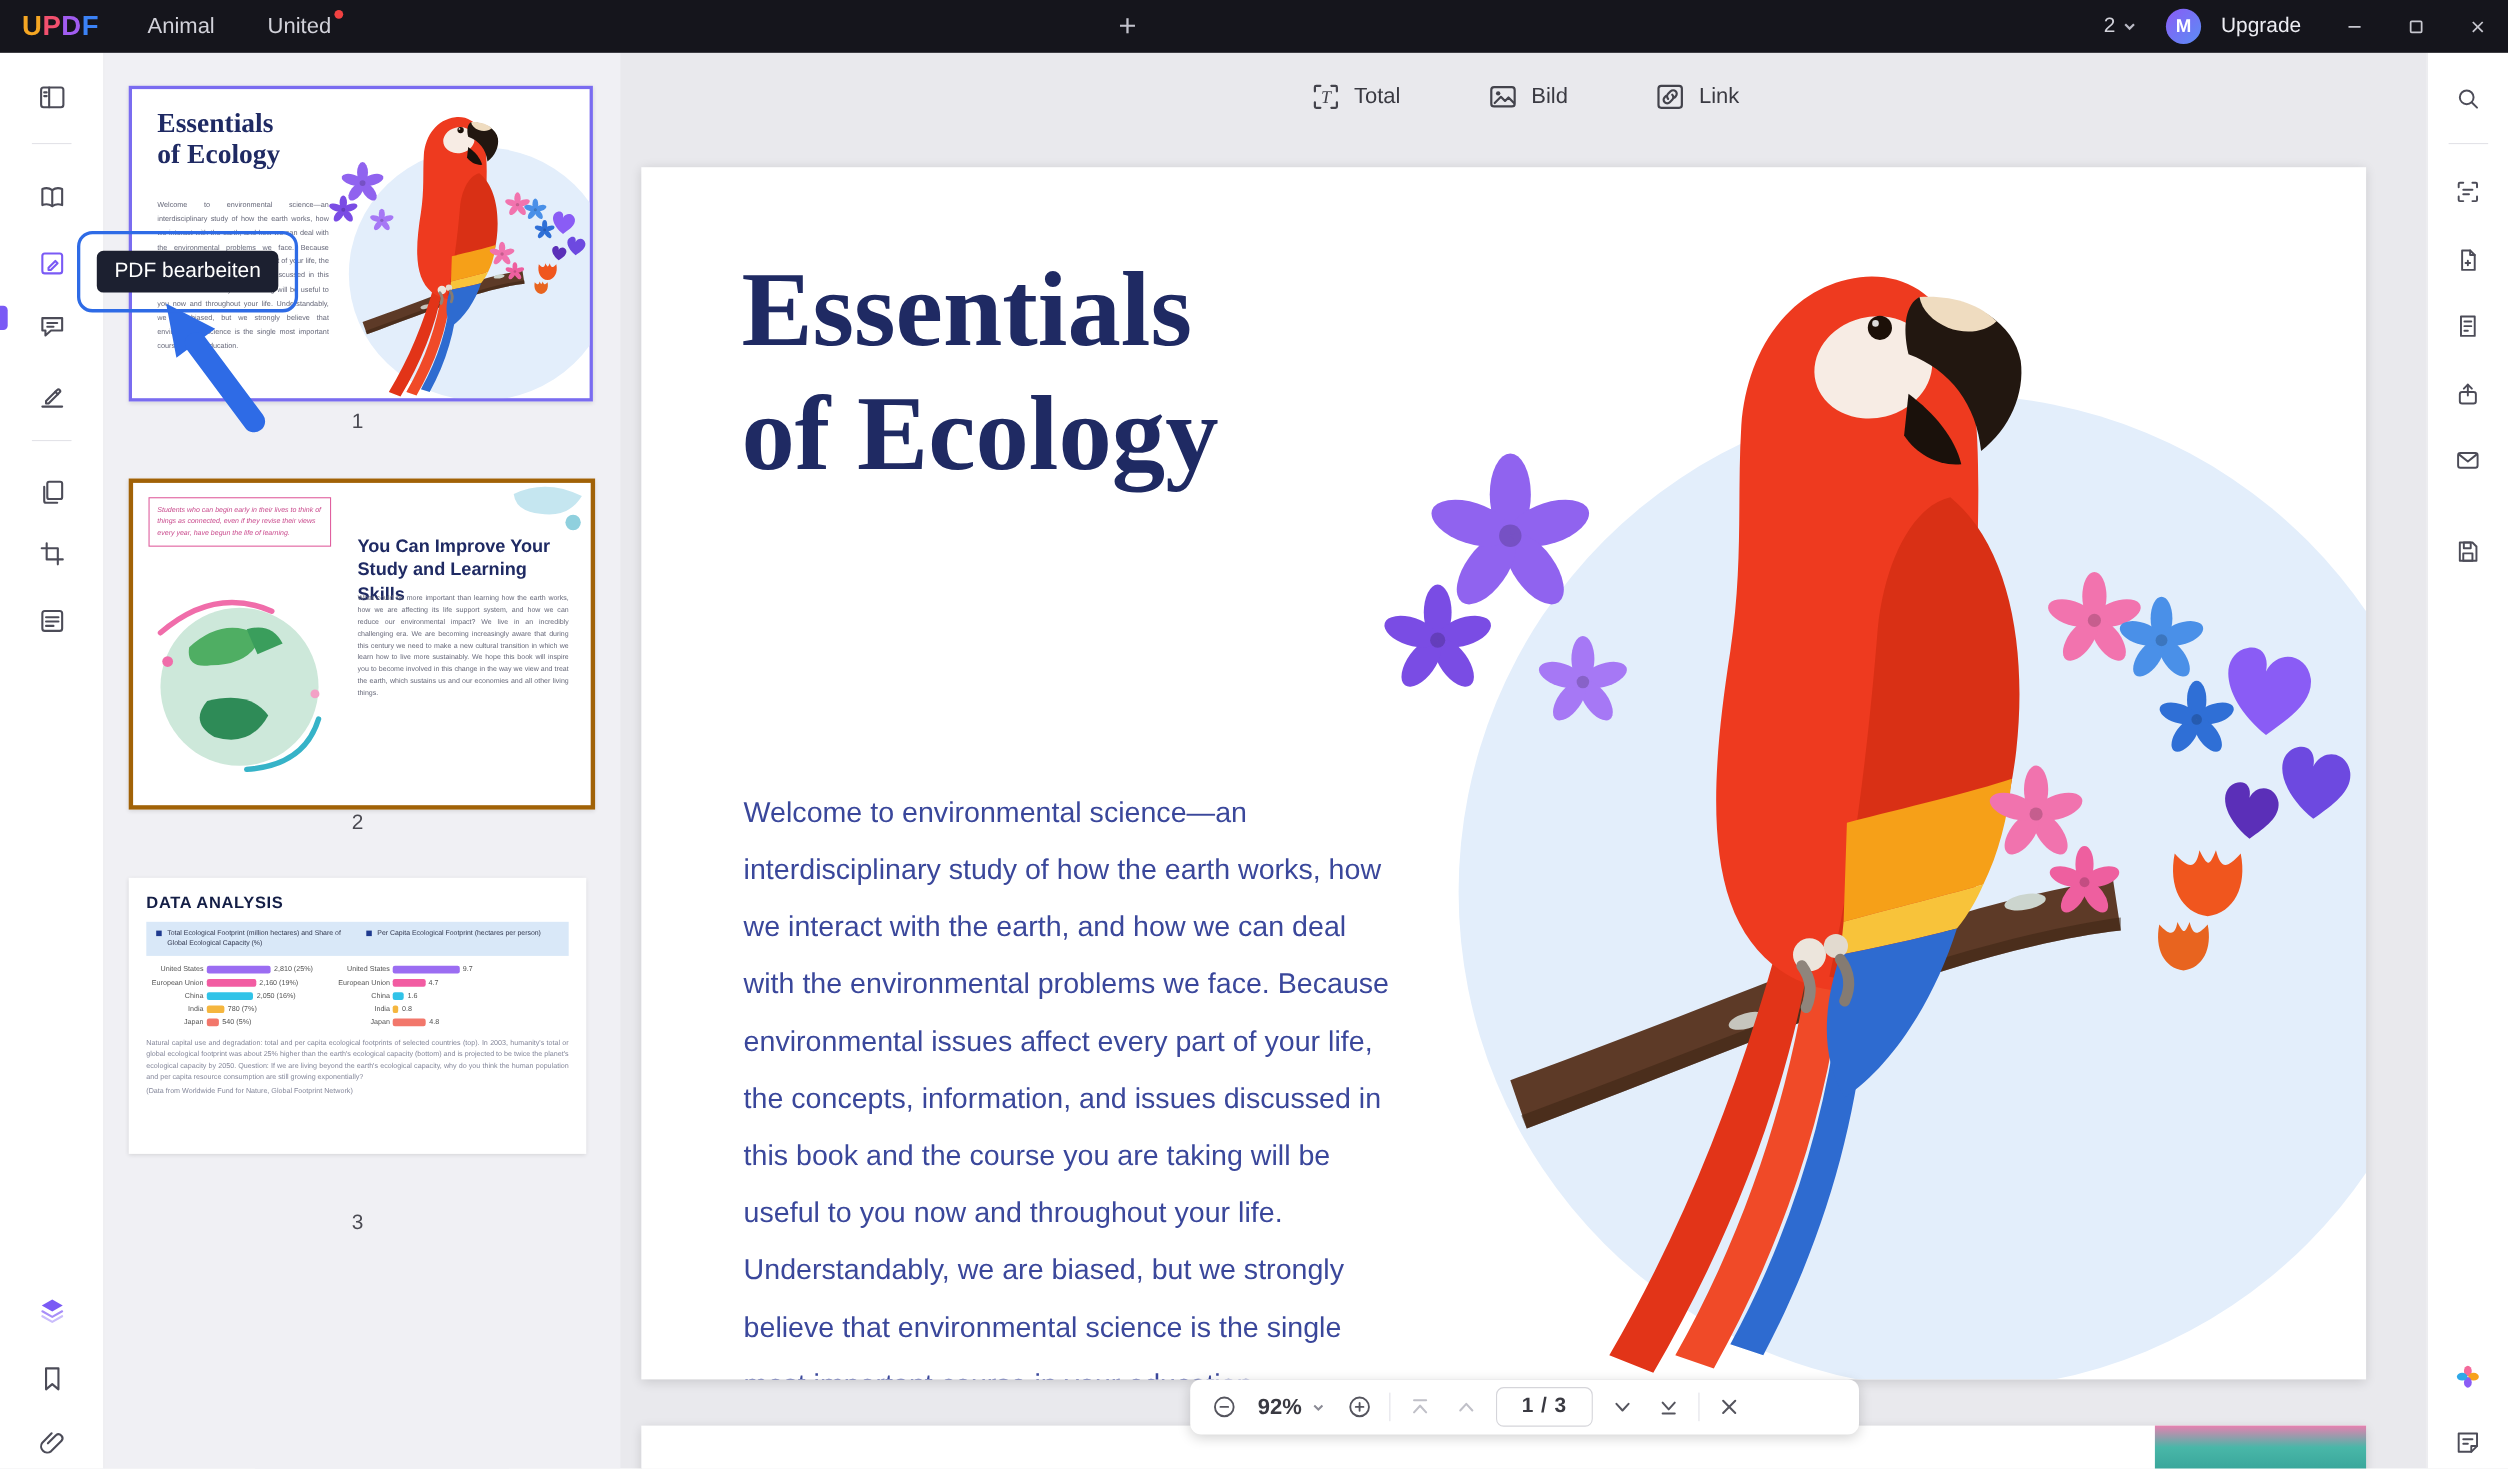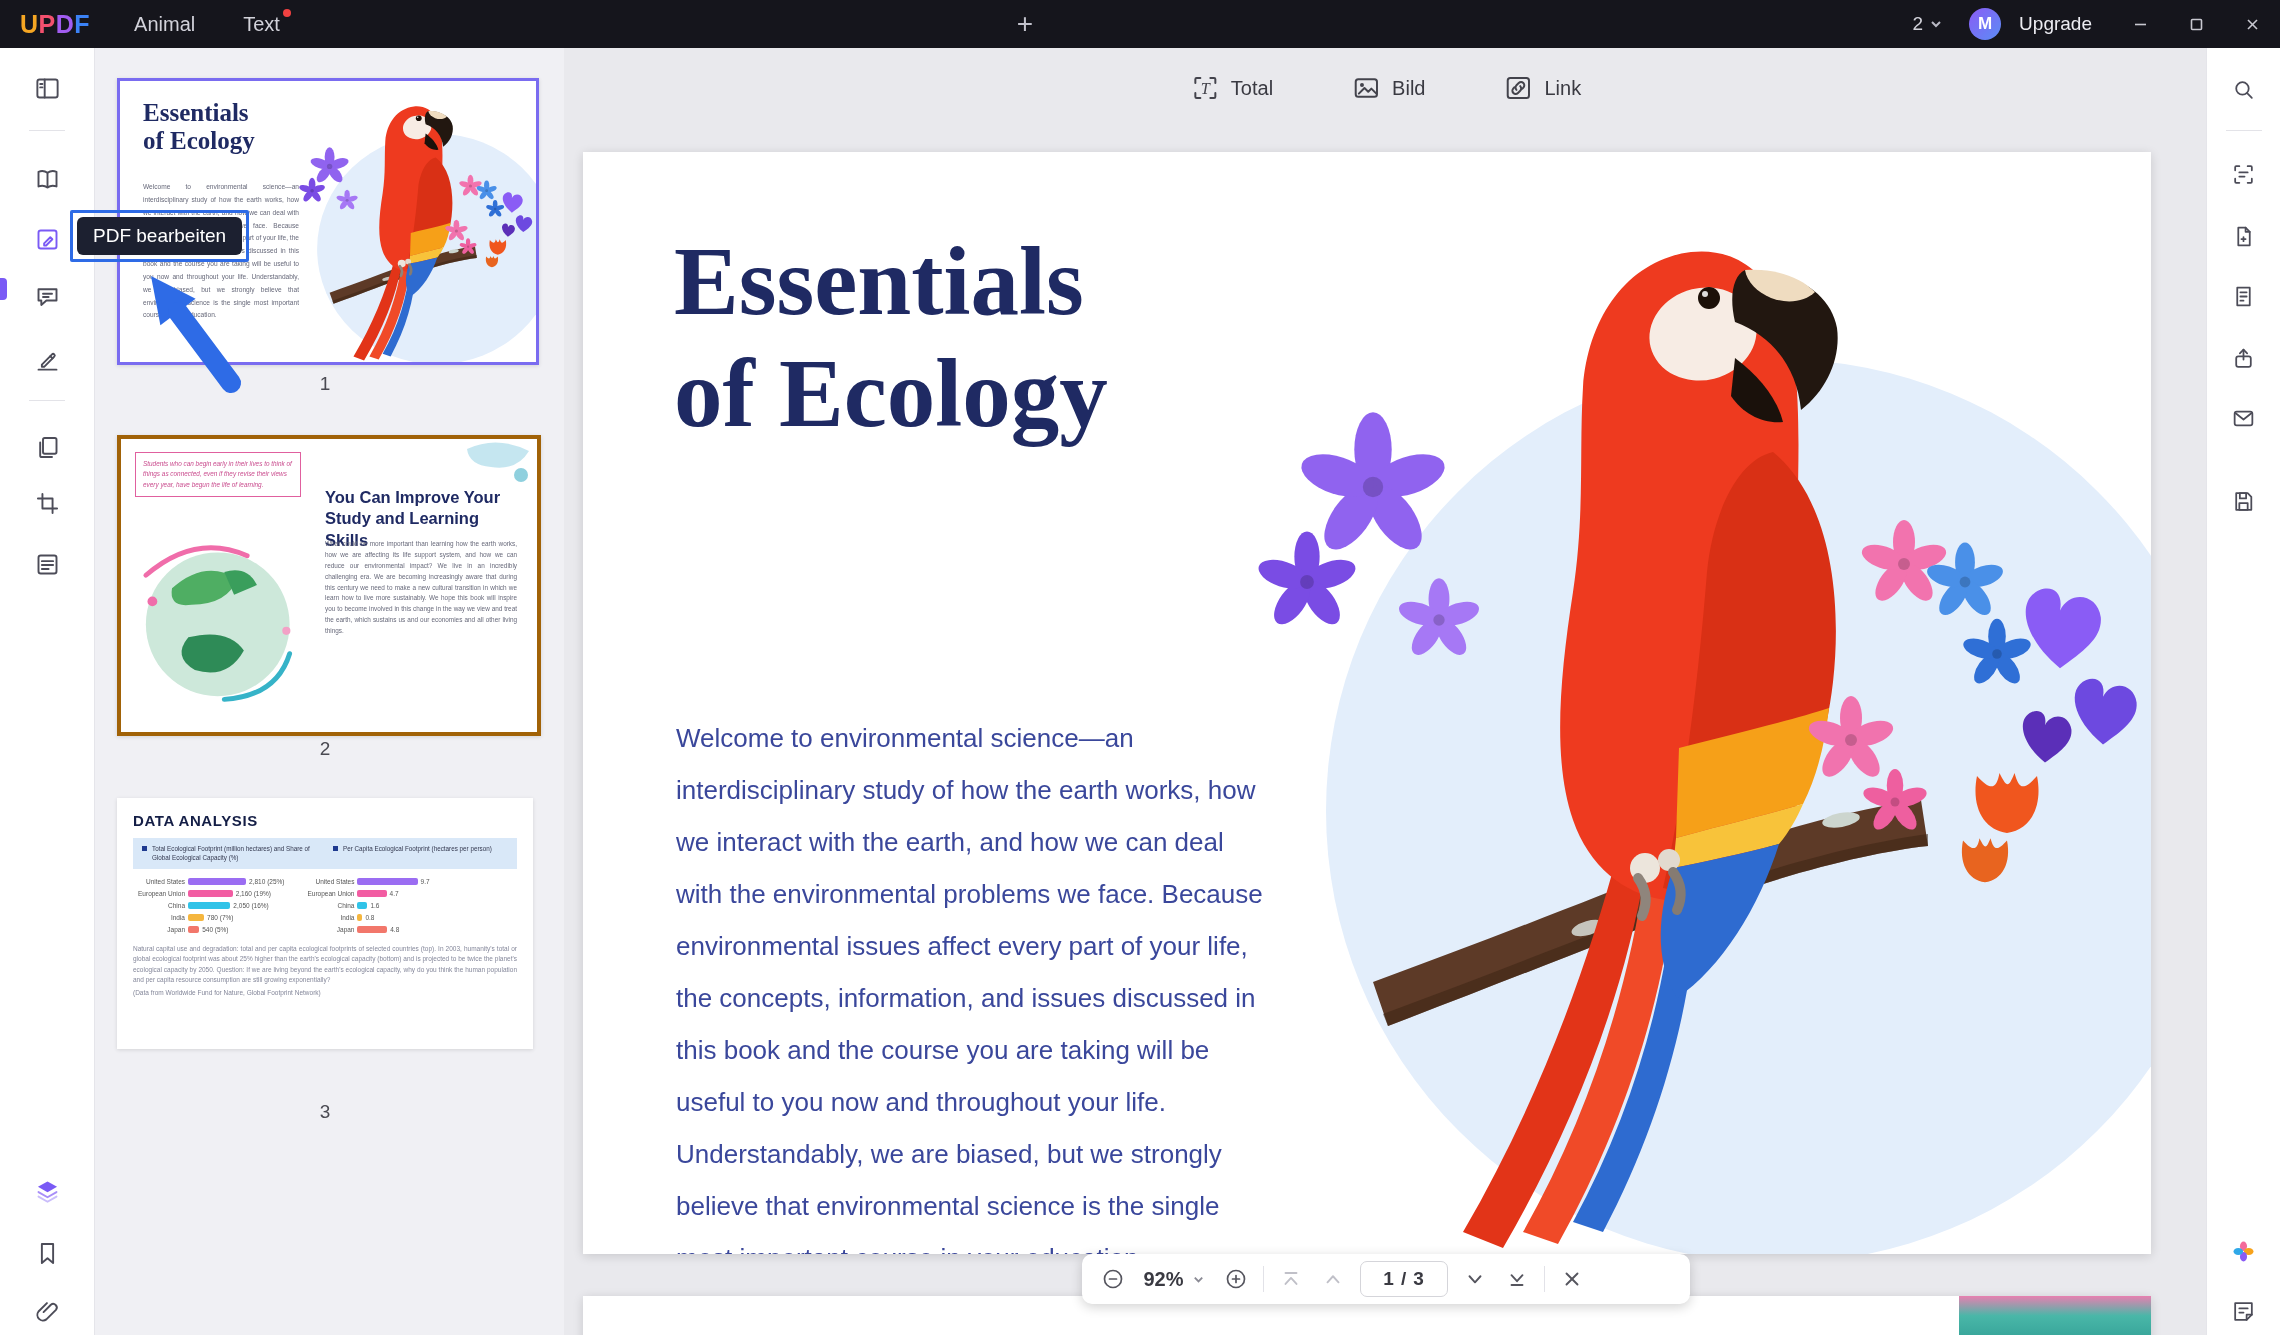--- a/index.html
+++ b/index.html
@@ -82,21 +82,21 @@
   
   .float-bar{position:absolute;left:50%;transform:translateX(-50%);top:1206px;width:608px;height:50px;background:#fff;border-radius:10px;box-shadow:0 3px 12px rgba(0,0,0,.18);display:flex;align-items:center;padding:0 16px;box-sizing:border-box;gap:12px;z-index:15;font-weight:bold;}
   .fb-btn{width:30px;height:30px;display:flex;align-items:center;justify-content:center;cursor:pointer;flex:none;}
   .fb-btn svg{width:22px;height:22px;stroke:#55555e;fill:none;stroke-width:1.7;stroke-linecap:round;stroke-linejoin:round;}
   .fb-btn.disabled svg{stroke:#c0c0c8;}
   .zoom-box{display:flex;align-items:center;gap:8px;font-size:20px;color:#3a3a42;cursor:pointer;padding:0 4px;}
   .zoom-box svg{width:13px;height:13px;stroke:#8a8a94;fill:none;stroke-width:2;}
   .fb-divider{width:1px;height:26px;background:#e2e2e8;flex:none;}
   .page-box{min-width:86px;height:34px;border:1px solid #d5d5da;border-radius:7px;display:flex;align-items:center;justify-content:center;gap:7px;font-size:19px;color:#3a3a42;cursor:text;}
   
-  .tooltip-wrap{position:absolute;left:70px;top:210px;z-index:60;border:3px solid #2e6be6;border-radius:2px;padding:4px;background:transparent;}
+  .tooltip-wrap{position:absolute;left:70px;top:210px;z-index:60;border:3px solid #2e6be6;border-radius:14px;padding:15px;background:transparent;}
   .tooltip{background:#1c2030;border-radius:6px;color:#fff;font-size:19px;padding:8px 16px;white-space:nowrap;}
   .anno-arrow{position:absolute;left:130px;top:260px;width:132px;height:142px;z-index:59;pointer-events:none;}
 </style>
 </head>
 <body>
 
 <svg width="0" height="0" style="position:absolute" aria-hidden="true">
   <defs>
     <g id="flower5">
       <ellipse cx="0" cy="-22" rx="11" ry="22"></ellipse>
@@ -155,21 +155,21 @@
     <span class="logo-letter" style="color: rgb(245, 166, 35);">U</span>
     <span class="logo-letter" style="color: rgb(242, 80, 110);">P</span>
     <span class="logo-letter" style="color: rgb(161, 92, 240);">D</span>
     <span class="logo-letter" style="color: rgb(59, 130, 246);">F</span>
   </div>
   <div class="menus">
     <div class="menu-item">
         <span>Animal</span>
       </div>
     <div class="menu-item">
-        <span>Text</span>
+        <span>United</span>
         <span class="menu-dot"></span>
       </div>
   </div>
   <div class="tabs">
   </div>
   <div class="new-tab">
       <span>+</span>
     </div>
   <div class="right-cluster">
     <div class="device">

